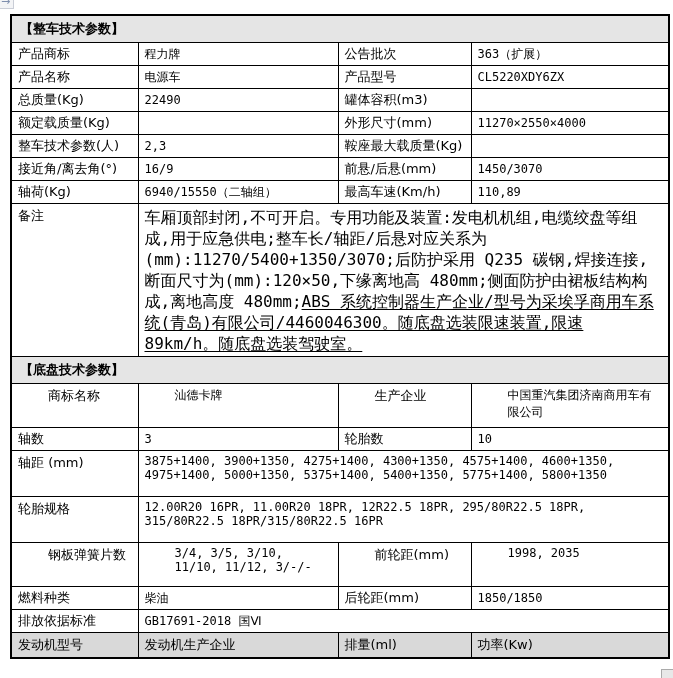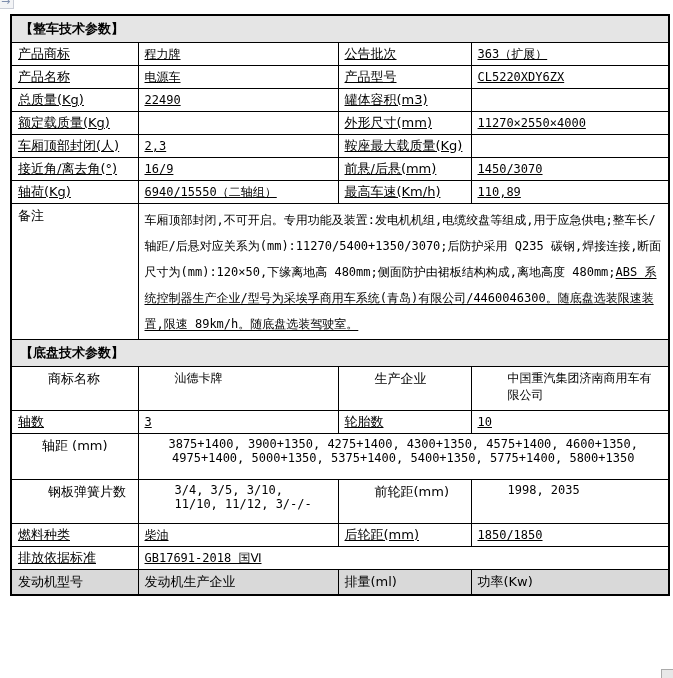--- a/index.html
+++ b/index.html
@@ -15,28 +15,28 @@
   .sheet{position:absolute;left:10px;top:14px;}
   table{border-collapse:collapse;table-layout:fixed;width:658px;border:2px solid #000;background:#fff;}
   col.c1{width:127px;} col.c2{width:200px;} col.c3{width:133px;} col.c4{width:198px;}
   td,th{border:1px solid #000;padding:2px 6px;overflow:hidden;}
   th.section{
     background:#e5e5e5;text-align:left;font-size:13px;font-weight:bold;
     padding:3px 8px;height:20px;
   }
   td.lbl{font-size:13px;vertical-align:middle;}
   td.val{font-family:"DejaVu Sans Mono","Liberation Mono",monospace;font-size:12px;vertical-align:middle;letter-spacing:0;margin-top:8px;}
-  tr.r{height:21px;text-decoration:underline;}
+  tr.r{height:21px;}
   tr.tall{height:44px;}
   tr.tall td{vertical-align:top;padding-top:3px;padding-left:36px;}
-  tr.wb{height:46px;text-align:center;}
+  tr.wb{height:46px;}
   tr.wb td{vertical-align:top;padding-top:3px;}
   tr.remark-row{height:98px;margin-left:16px;}
   tr.remark-row td{vertical-align:top;padding-top:3px;}
-  td.remark-text{font-size:12px;line-height:26px;font-family:"DejaVu Sans Mono","Liberation Mono",monospace;}
+  td.remark-text{font-size:16px;line-height:21px;font-family:"DejaVu Sans Mono","Liberation Mono",monospace;}
   td.remark-text .u{text-decoration:underline;text-underline-offset:2px;}
   tr.engine-head th{
     background:#d9d9d9;font-size:13px;font-weight:normal;text-align:left;height:20px;padding:2px 6px;
   }
   .resize-handle{
     position:absolute;right:-4px;bottom:-3px;width:14px;height:10px;
     background:#e8e8e8;border:1px solid #aaa;
   }
 </style>
 </head>
@@ -76,21 +76,21 @@
     <td class="lbl">罐体容积(m3)</td>
     <td class="val"></td>
   </tr>
   <tr class="r">
     <td class="lbl">额定载质量(Kg)</td>
     <td class="val"></td>
     <td class="lbl">外形尺寸(mm)</td>
     <td class="val">11270×2550×4000</td>
   </tr>
   <tr class="r">
-    <td class="lbl">车厢顶部封闭(人)</td>
+    <td class="lbl">整车技术参数(人)</td>
     <td class="val">2,3</td>
     <td class="lbl">鞍座最大载质量(Kg)</td>
     <td class="val"></td>
   </tr>
   <tr class="r">
     <td class="lbl">接近角/离去角(°)</td>
     <td class="val">16/9</td>
     <td class="lbl">前悬/后悬(mm)</td>
     <td class="val">1450/3070</td>
   </tr>
@@ -122,20 +122,24 @@
     <td class="lbl">轴数</td>
     <td class="val">3</td>
     <td class="lbl">轮胎数</td>
     <td class="val">10</td>
   </tr>
 
   <tr class="wb">
     <td class="lbl">轴距 (mm)</td>
     <td class="val" colspan="3">3875+1400, 3900+1350, 4275+1400, 4300+1350, 4575+1400, 4600+1350, 4975+1400, 5000+1350, 5375+1400, 5400+1350, 5775+1400, 5800+1350</td>
   </tr>
+  <tr class="wb">
+    <td class="lbl">轮胎规格</td>
+    <td class="val" colspan="3">12.00R20 16PR, 11.00R20 18PR, 12R22.5 18PR, 295/80R22.5 18PR, 315/80R22.5 18PR/315/80R22.5 16PR</td>
+  </tr>
 
   <tr class="tall">
     <td class="lbl">钢板弹簧片数</td>
     <td class="val">3/4, 3/5, 3/10, 11/10, 11/12, 3/-/-</td>
     <td class="lbl">前轮距(mm)</td>
     <td class="val">1998, 2035</td>
   </tr>
   <tr class="r">
     <td class="lbl">燃料种类</td>
     <td class="val">柴油</td>

